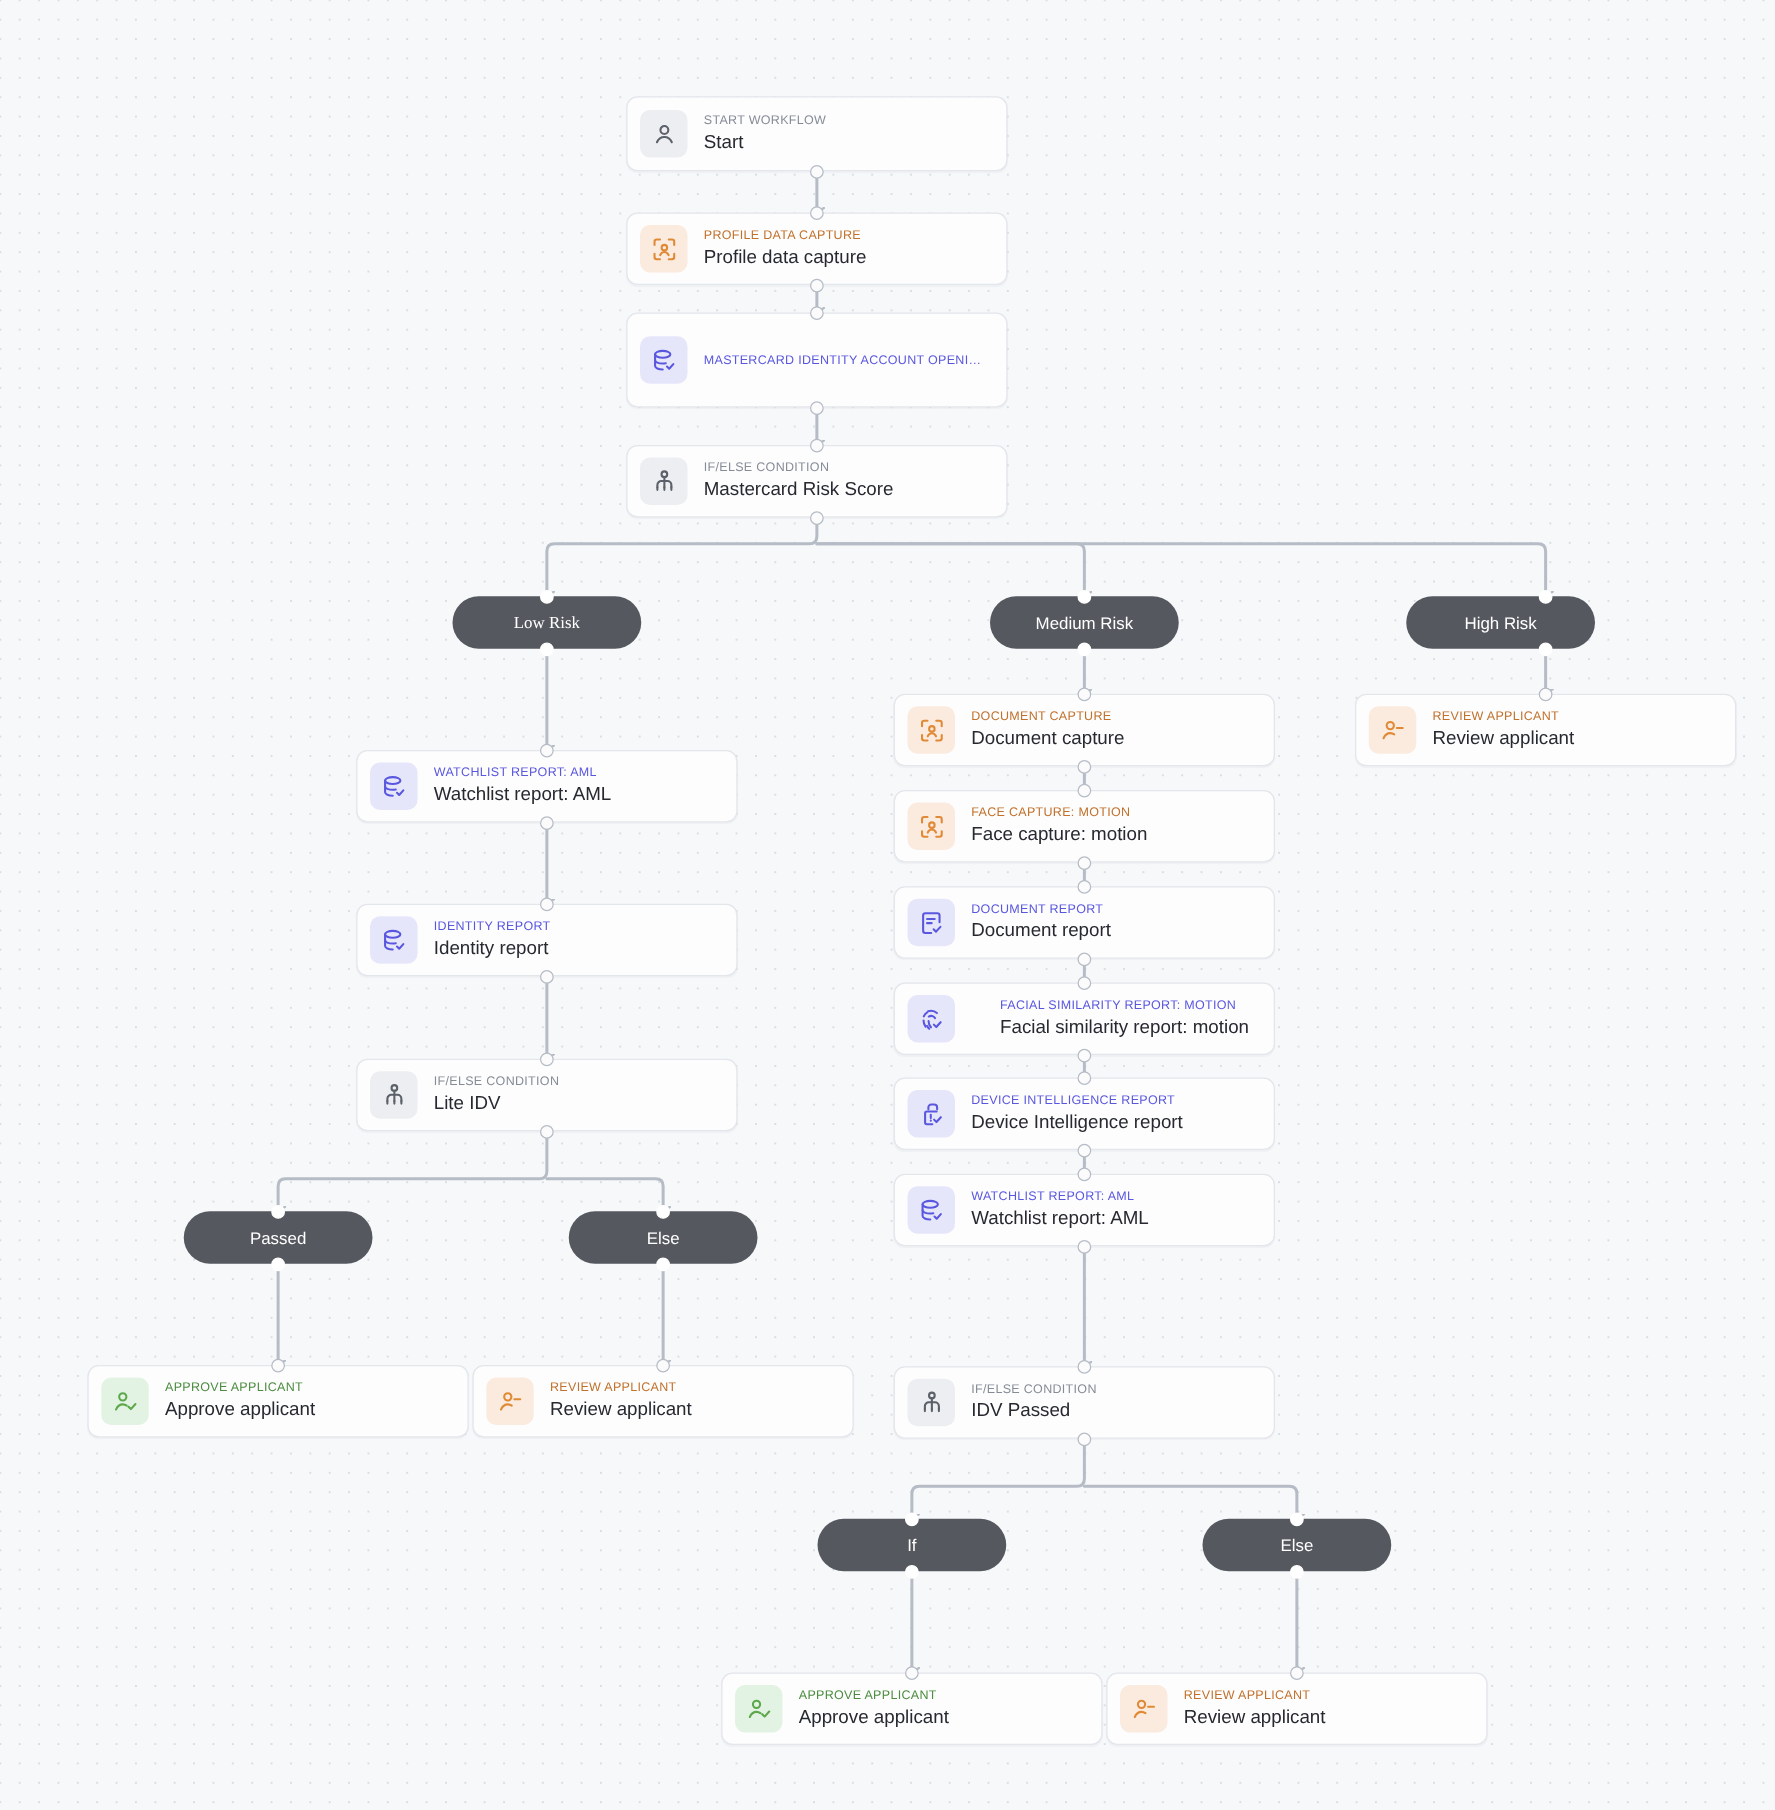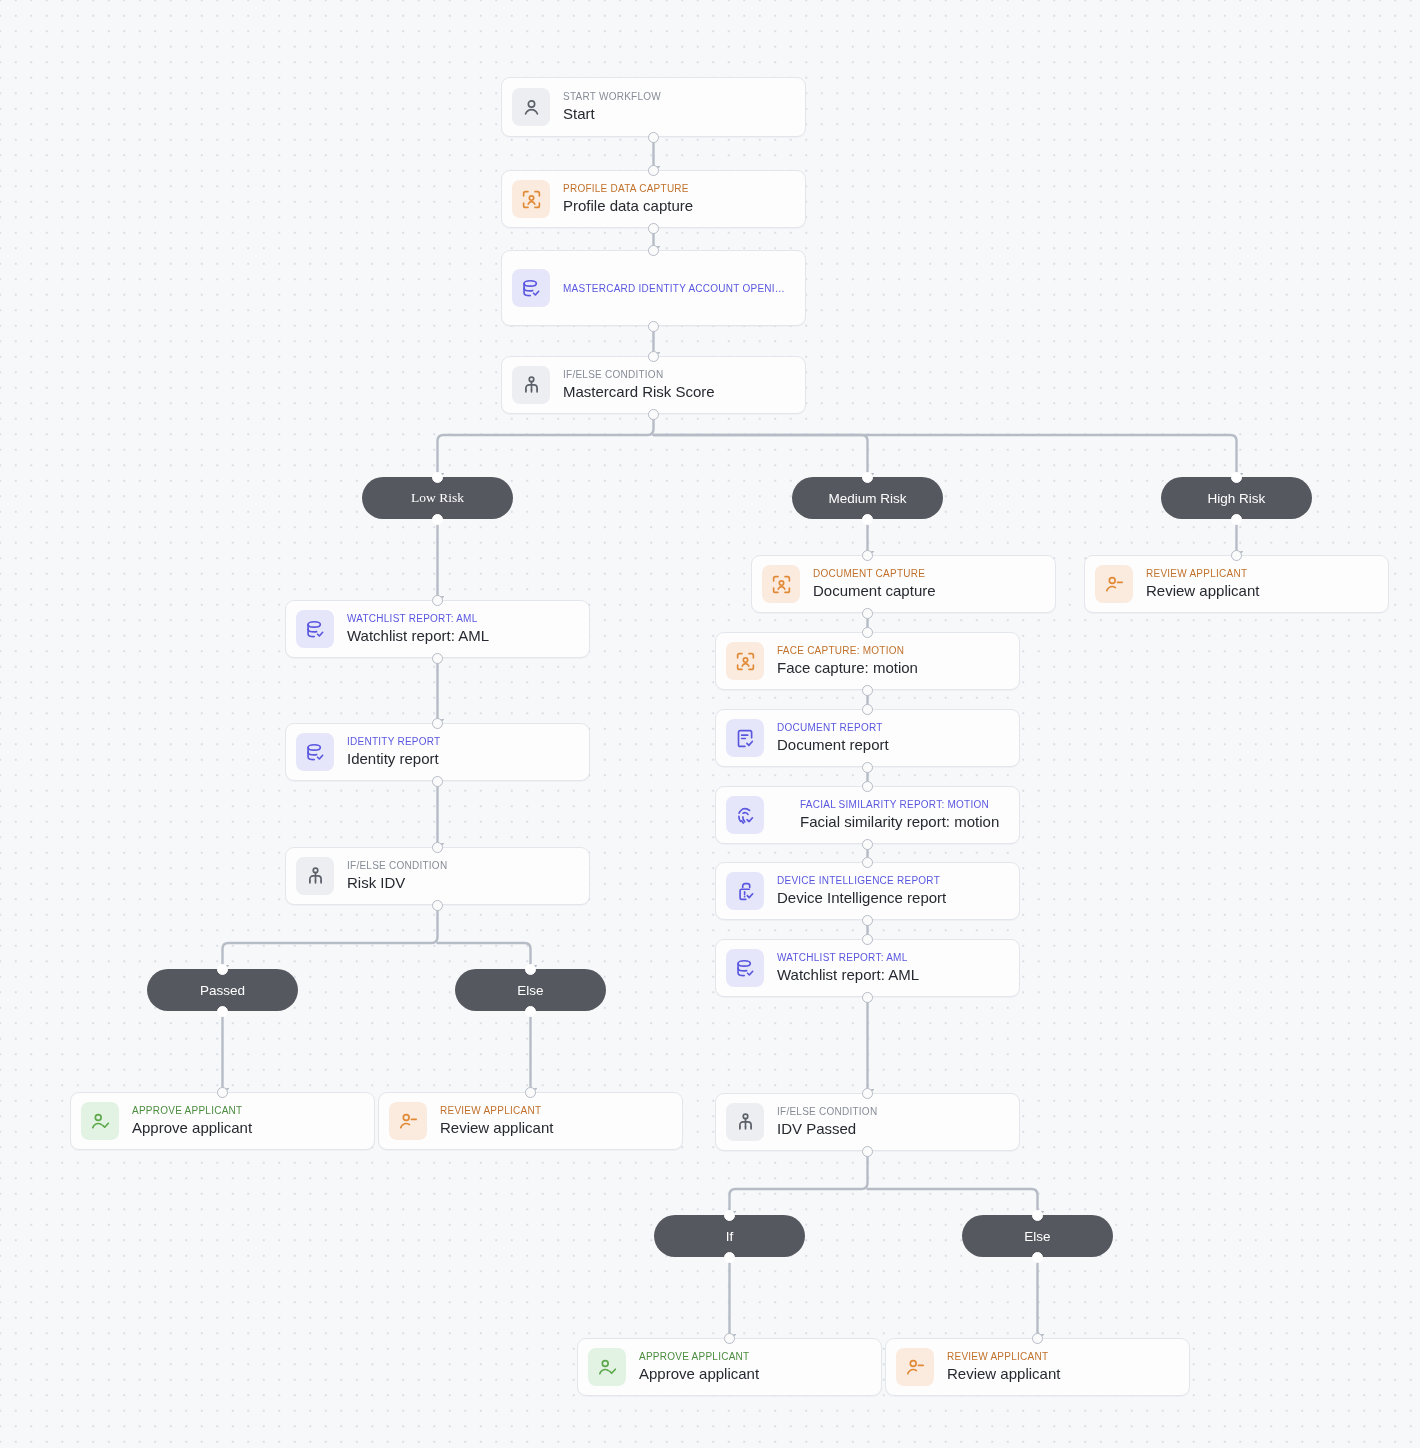--- a/index.html
+++ b/index.html
@@ -228,21 +228,21 @@
           <svg width="21" height="21" viewBox="0 0 24 24" fill="none" stroke-width="1.9" stroke-linecap="round" stroke-linejoin="round">
             <circle cx="12" cy="5" r="2.6"></circle>
             <path d="M12 7.6v3.6"></path>
             <path d="M5.6 17v-2.2a3.6 3.6 0 0 1 3.6-3.6h5.6a3.6 3.6 0 0 1 3.6 3.6V17"></path>
             <path d="M12 11.2V17"></path>
             <path d="M5.6 17v2.3M12 17v2.3M18.4 17v2.3"></path>
           </svg>
         </div>
         <div class="txt">
           <div class="kicker">IF/ELSE CONDITION</div>
-          <div class="title">Risk IDV</div>
+          <div class="title">Lite IDV</div>
         </div>
       </div>
       <div class="node p-green" style="left: 70px; top: 1092px; width: 305px; min-height: 58px;">
         <div class="ibox">
           <svg width="21" height="21" viewBox="0 0 24 24" fill="none" stroke-width="1.9" stroke-linecap="round" stroke-linejoin="round">
             <circle cx="9.4" cy="7.4" r="3.3"></circle>
             <path d="M3.2 19c1.3-3.1 3.6-4.7 6.2-4.7 1.3 0 2.5.4 3.6 1.2"></path>
             <path d="M14.6 16.4l2.2 2.2 4.2-4.6"></path>
           </svg>
         </div>
@@ -257,21 +257,21 @@
             <circle cx="9.4" cy="7.4" r="3.3"></circle>
             <path d="M3.2 19c1.3-3.1 3.6-4.7 6.2-4.7 1.3 0 2.5.4 3.6 1.2"></path>
             <path d="M15.4 9.6h5.4"></path>
           </svg>
         </div>
         <div class="txt">
           <div class="kicker">REVIEW APPLICANT</div>
           <div class="title">Review applicant</div>
         </div>
       </div>
-      <div class="node p-orange" style="left: 715px; top: 555px; width: 305px; min-height: 58px; margin-left: 36px;">
+      <div class="node p-orange" style="left: 715px; top: 555px; width: 305px; min-height: 58px;">
         <div class="ibox">
           <svg width="21" height="21" viewBox="0 0 24 24" fill="none" stroke-width="1.9" stroke-linecap="round" stroke-linejoin="round">
             <path d="M3 8V5a2 2 0 0 1 2-2h3"></path>
             <path d="M16 3h3a2 2 0 0 1 2 2v3"></path>
             <path d="M21 16v3a2 2 0 0 1-2 2h-3"></path>
             <path d="M8 21H5a2 2 0 0 1-2-2v-3"></path>
             <circle cx="12" cy="10.4" r="2.5"></circle>
             <path d="M8.2 17.2c.9-1.9 2.3-2.8 3.8-2.8s2.9.9 3.8 2.8"></path>
           </svg>
         </div>
@@ -407,21 +407,21 @@
         </div>
         <div class="txt">
           <div class="kicker">REVIEW APPLICANT</div>
           <div class="title">Review applicant</div>
         </div>
       </div>
     </div>
   <div id="pill-layer">
       <div class="pill" style="left: 362px; top: 477px; width: 151px; font-family: Liberation Serif, serif;">Low Risk</div>
       <div class="pill" style="left: 792px; top: 477px; width: 151px;">Medium Risk</div>
-      <div class="pill" style="left: 1161px; top: 477px; width: 151px;">High Risk</div>
+      <div class="pill" style="left: 1125px; top: 477px; width: 151px;">High Risk</div>
       <div class="pill" style="left: 147px; top: 969px; width: 151px;">Passed</div>
       <div class="pill" style="left: 455px; top: 969px; width: 151px;">Else</div>
       <div class="pill" style="left: 654px; top: 1215px; width: 151px;">If</div>
       <div class="pill" style="left: 962px; top: 1215px; width: 151px;">Else</div>
     </div>
   <div id="port-layer">
       <div class="port" style="left: 648px; top: 131.5px;"></div>
       <div class="port" style="left: 648px; top: 164.5px;"></div>
       <div class="port" style="left: 648px; top: 222.5px;"></div>
       <div class="port" style="left: 648px; top: 244.5px;"></div>

